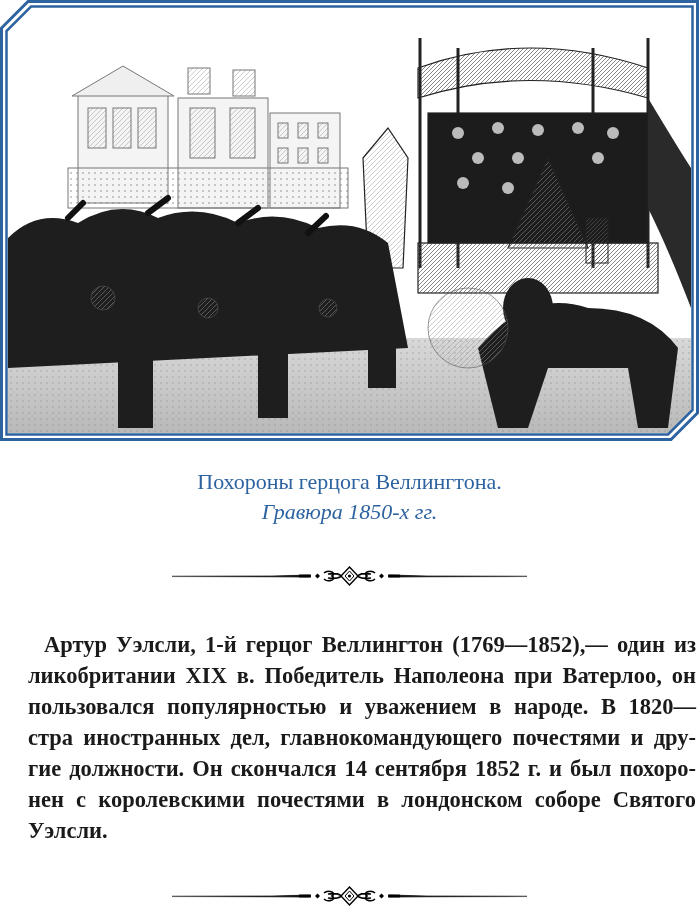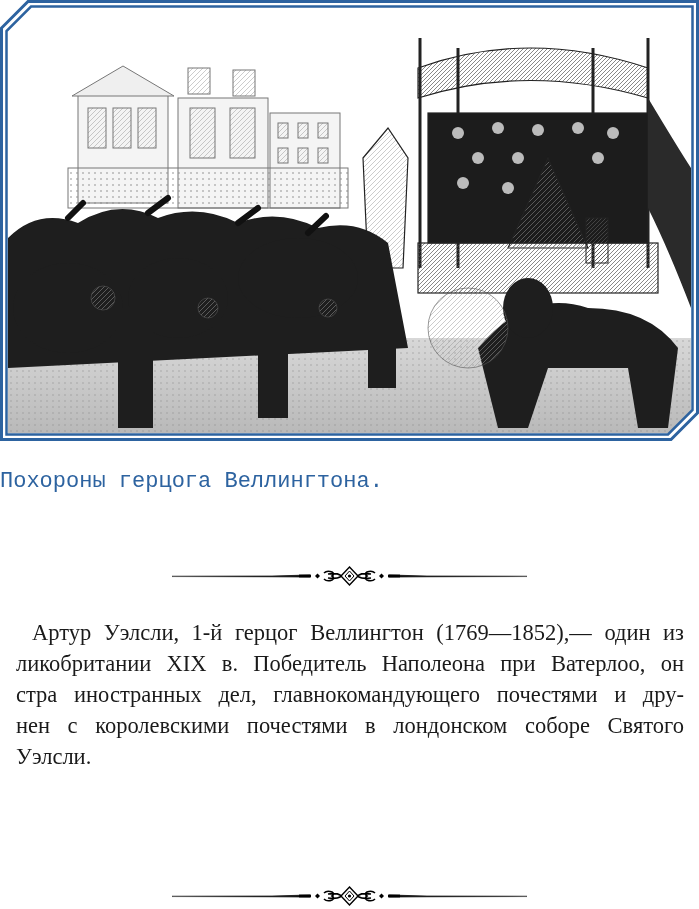--- a/index.html
+++ b/index.html
@@ -7,32 +7,32 @@
 
   
   .frame { position: absolute; left: 0; top: 0; width: 699px; height: 441px; }
   .frame svg { position: absolute; left: 0; top: 0; }
 
   .engraving { position: absolute; left: 8px; top: 8px; width: 683px; height: 425px; overflow: hidden;
     clip-path: polygon(22px 0, 100% 0, 100% calc(100% - 22px), calc(100% - 22px) 100%, 0 100%, 0 22px); }
   .engraving svg { width: 100%; height: 100%; display: block; }
 
   
-  .caption { position: absolute; left: 0; width: 699px; top: 467px; color: #2d63a0;
-    font-family: Liberation Mono, monospace; font-size: 22px; line-height: 30px; }
+  .caption { position: absolute; left: 0; width: 699px; top: 467px; text-align: center; color: #2d63a0;
+    font-family: Liberation Serif, serif; font-size: 22px; line-height: 30px; }
   .caption .line2 { font-style: italic; }
 
   
   .ornament { position: absolute; left: 172px; width: 355px; height: 20px; }
   .ornament svg { display: block; }
 
   
   .body-text { position: absolute; left: 16px; top: 617px; width: 668px; color: #1a1a1a;
     font-family: "Liberation Serif", "DejaVu Serif", serif; font-size: 22.5px; line-height: 31px;
-    text-align: justify; margin: 0; }
+    text-align: justify; margin: 12px; font-weight: bold; }
   .body-text .ln { display: block; text-align: justify; text-align-last: justify; white-space: nowrap; }
   .body-text .ln.last { text-align-last: left; }
   .body-text .ln.first { text-indent: 16px; }
 </style>
 </head>
 <body>
 
 <div class="frame">
   <div class="engraving" role="img" aria-label="Engraving: funeral procession of the Duke of Wellington — crowd, mounted soldiers, canopied funeral carriage with banners, buildings with spectators">
     <svg viewBox="0 0 683 425" preserveAspectRatio="none" xmlns="http://www.w3.org/2000/svg">
@@ -132,20 +132,21 @@
   <svg width="699" height="441" viewBox="0 0 699 441">
 
     <polygon points="28,1.5 697.5,1.5 697.5,413 671,439.5 1.5,439.5 1.5,28" fill="none" stroke="#2d63a0" stroke-width="3"></polygon>
 
     <polygon points="31,6.5 692.5,6.5 692.5,410 668,434.5 6.5,434.5 6.5,31" fill="none" stroke="#2d63a0" stroke-width="2.5"></polygon>
   </svg>
 </div>
 
 <div class="caption">
   <div class="line1">Похороны герцога Веллингтона.</div>
+  <div class="line2">Гравюра 1850-х гг.</div>
 </div>
 
 <div class="ornament" style="top:566px;">
   <svg width="355" height="20" viewBox="0 0 355 20">
     <defs>
       <linearGradient id="fadeL" x1="0" x2="1">
           <stop offset="0" stop-color="#000" stop-opacity="0.5"></stop>
           <stop offset="1" stop-color="#000"></stop>
         </linearGradient>
       <linearGradient id="fadeR" x1="1" x2="0">
@@ -163,21 +164,23 @@
     <path d="M203 7 Q200 4 195 6 Q192 8 195 10 Q192 12 195 14 Q200 16 203 13 M199 8 Q190 7 187 9 Q185 10 187 11 Q190 13 199 12" fill="none" stroke="#000" stroke-width="1.6"></path>
     <path d="M207 10 L209.5 7.5 L212 10 L209.5 12.5 Z" fill="#000"></path>
     <rect x="216" y="8.6" width="12" height="2.8" fill="#000"></rect>
     <path d="M355 10 L255 10 L217 9 L217 11 L255 10.8 L355 10.6 Z" fill="url(#fadeR)" stroke="url(#fadeR)" stroke-width="0.8"></path>
   </svg>
 </div>
 
 <div class="body-text">
   <span class="ln first">Артур Уэлсли, 1-й герцог Веллингтон (1769—1852),— один из</span>
   <span class="ln">ликобритании XIX в. Победитель Наполеона при Ватерлоо, он</span>
+  <span class="ln">пользовался популярностью и уважением в народе. В 1820—</span>
   <span class="ln">стра иностранных дел, главнокомандующего почестями и дру-</span>
+  <span class="ln">гие должности. Он скончался 14 сентября 1852 г. и был похоро-</span>
   <span class="ln">нен с королевскими почестями в лондонском соборе Святого</span>
   <span class="ln last">Уэлсли.</span>
 </div>
 
 <div class="ornament" style="top:886px;">
   <svg width="355" height="20" viewBox="0 0 355 20">
     <path d="M0 10 L100 10 L138 9 L138 11 L100 10.8 L0 10.6 Z" fill="url(#fadeL)" stroke="url(#fadeL)" stroke-width="0.8"></path>
     <rect x="127" y="8.6" width="12" height="2.8" fill="#000"></rect>
     <path d="M143 10 L145.5 7.5 L148 10 L145.5 12.5 Z" fill="#000"></path>
     <path d="M152 7 Q155 4 160 6 Q163 8 160 10 Q163 12 160 14 Q155 16 152 13 M156 8 Q165 7 168 9 Q170 10 168 11 Q165 13 156 12" fill="none" stroke="#000" stroke-width="1.6"></path>

